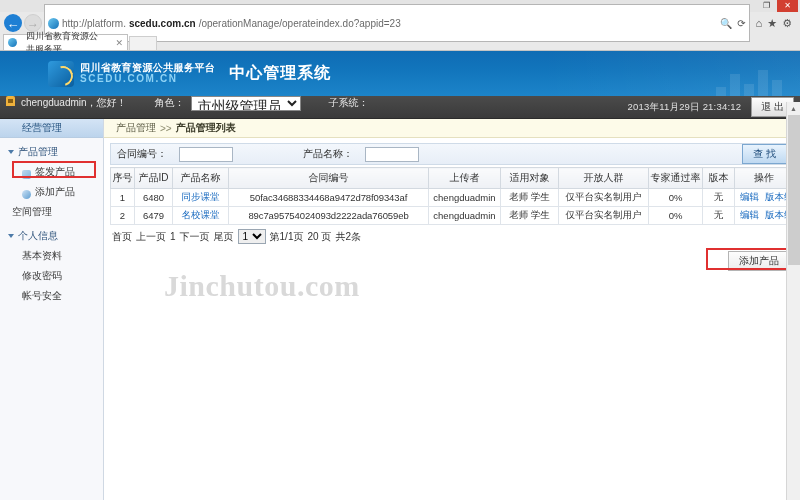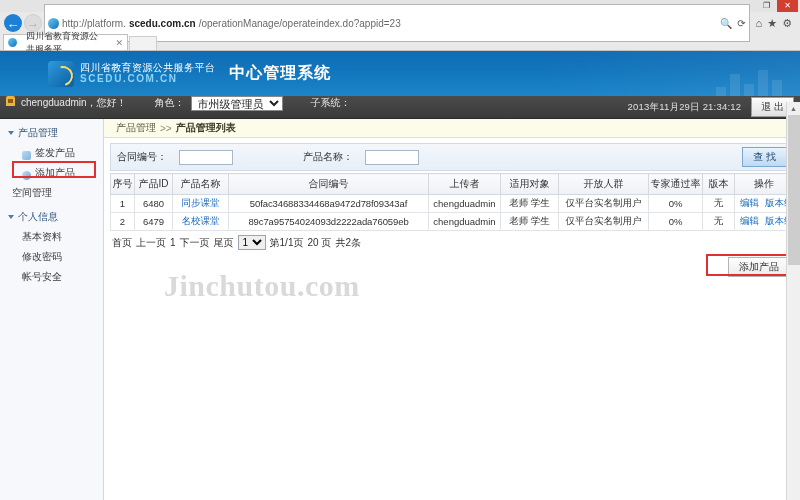--- a/index.html
+++ b/index.html
@@ -86,36 +86,36 @@
     width: 26px; height: 26px; border-radius: 4px;
     background: linear-gradient(135deg,#2f9ade,#0b5e9e);
     position: relative; flex-shrink: 0;
   }
   .logo-mark::after {
     content: ""; position: absolute; left: 5px; top: 5px; width: 16px; height: 16px;
     border-radius: 50%; border: 2px solid #ffd96a; border-left-color: transparent; border-bottom-color: transparent;
     transform: rotate(30deg);
   }
   .logo-txt { line-height: 1.05; }
-  .logo-cn { font-size: 10px; color: #fff; letter-spacing: 0.4px; font-weight: normal; }
+  .logo-cn { font-size: 10px; color: #fff; letter-spacing: 0.4px; font-weight: bold; }
   .logo-en { font-size: 10px; color: #8fd3f5; letter-spacing: 1.6px; font-weight: bold; }
   .sys-name { font-size: 16px; color: #fff; font-weight: bold; margin-left: 8px; letter-spacing: 1px; }
 
   
   .userbar {
     height: 23px; background: linear-gradient(180deg,#4b4b4b,#3a3a3a);
     display: flex; color: #e8e8e8; font-size: 10px;
     padding: 0 6px; gap: 6px; border-bottom: 1px solid #2b2b2b;
   }
   .user-icon { width: 9px; height: 10px; background: #f0b23c; border-radius: 2px 2px 0 0; position: relative; }
   .user-icon::after { content:""; position:absolute; left:2px; top:3px; width:5px; height:4px; background:#8a5f12; }
   .ub-label { margin-left: 22px; }
   .role-select {
     background: #fff; color: #222; border: 1px solid #888; height: 15px;
-    font-size: 11px; padding: 0 2px; font-family: inherit; min-width: 74px;
+    font-size: 14px; padding: 0 2px; font-family: inherit; min-width: 74px;
   }
   .ub-right { margin-left: auto; display: flex; align-items: center; gap: 10px; }
   .datetime { font-size: 9.5px; color: #e0e0e0; letter-spacing: 0.2px; }
   .logout-btn {
     background: linear-gradient(180deg,#fdfdfd,#e0e0e0); border: 1px solid #9c9c9c;
     color: #333; font-size: 10px; padding: 2px 9px; font-family: inherit; cursor: pointer;
   }
 
   
   .page-body { display: flex; height: 381px; background: #fff; }
@@ -162,21 +162,21 @@
     font-size: 10px; color: #5c5c45;
   }
   .crumb .sep { margin: 0 4px; color: #8d8d70; }
   .crumb .cur { color: #3a3a28; font-weight: bold; }
 
   .panel { margin: 5px 6px 0 6px; }
 
   .searchrow {
     background: linear-gradient(180deg,#f3f7fc,#e7eef7);
     border: 1px solid #cfdbe8;
-    height: 28px; display: flex; align-items: center; padding: 0 6px; gap: 12px;
+    height: 22px; display: flex; align-items: center; padding: 0 6px; gap: 12px;
   }
   .fld-label { font-size: 10px; color: #2f2f2f; }
   .fld-input {
     width: 54px; height: 15px; border: 1px solid #a9b6c4; background: #fff;
     font-size: 10px; padding: 0 2px; font-family: inherit;
   }
   .gap { width: 46px; }
   .btn-search {
     margin-left: auto;
     background: linear-gradient(180deg,#e8f3fd,#bfd9f1);
@@ -303,20 +303,21 @@
       <span class="ub-label">子系统：</span>
       <span class="ub-right">
         <span class="datetime">2013年11月29日  21:34:12</span>
         <button class="logout-btn">退 出</button>
       </span>
     </div>
 
     <div class="page-body">
 
       <div class="sidebar">
+        <div class="side-title">经营管理</div>
 
         <div class="side-group">
           <div class="side-group-head">
             <span class="caret down"></span>
             <span>产品管理</span>
           </div>
           <div class="side-item">
             <span class="dot-icon"></span>
             <span>签发产品</span>
           </div>

